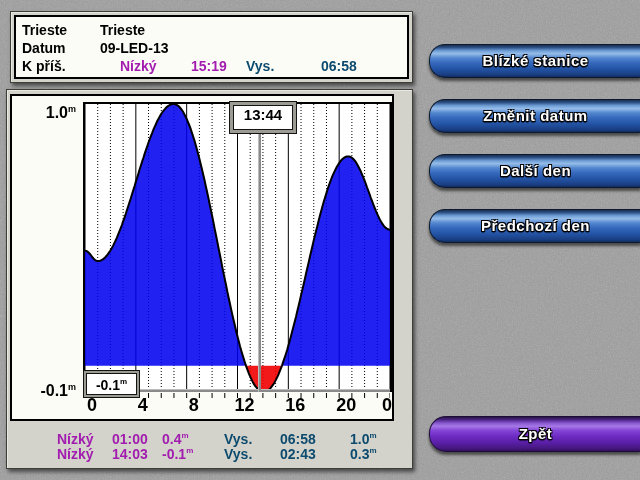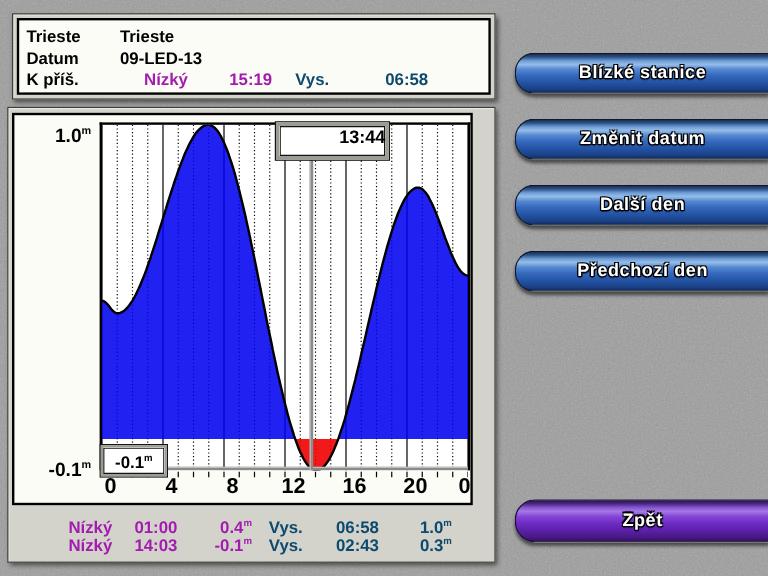--- a/index.html
+++ b/index.html
@@ -35,35 +35,35 @@
   sup{font-size:9px;font-weight:bold;}
   #plot{
     position:absolute;left:71px;top:6px;width:305px;height:288px;
     border:2px solid #000;border-bottom:none;background:#ffffff;
   }
   #plot svg{display:block;}
   #cursor-time-box{
     position:absolute;left:218px;top:6px;width:60px;height:25px;
     background:#fff;border:3px solid #9c9c94;
     box-shadow:0 0 0 1px #141414, inset 0 0 0 1px #141414;
-    text-align:right;font-size:15px;line-height:19px;color:#000;z-index:3;padding-left:28px;
+    text-align:center;font-size:15px;line-height:19px;color:#000;z-index:3;
   }
   #cursor-height-box{
     position:absolute;left:72px;top:275px;width:51px;height:22px;
     background:#fff;border:2px solid #9c9c94;
     box-shadow:0 0 0 1px #141414, inset 0 0 0 1px #141414;
     text-align:center;font-size:14px;line-height:17px;color:#000;z-index:3;
   }
   #ticks-svg{position:absolute;left:73px;top:297px;}
   .xlab{position:absolute;top:299px;font-size:18px;color:#000;transform:translateX(-50%);}
   .erow{position:absolute;font-size:14px;white-space:nowrap;}
   .ecell{position:absolute;}
   .e1{left:30px;}
   .e2{left:85px;}
-  .e3{left:135px;width:48px;text-align:right;}
+  .e3{left:135px;width:48px;}
   .e4{left:217px;}
   .e5{left:273px;}
   .e6{left:343px;}
   
   .btn{
     position:absolute;left:429px;width:211px;height:32px;z-index:1;
     border-radius:16px 0 0 16px;
     border:1px solid #0c1a30;border-right:none;
     box-shadow:0 3px 3px rgba(0,0,0,.55);
     text-align:center;cursor:pointer;

